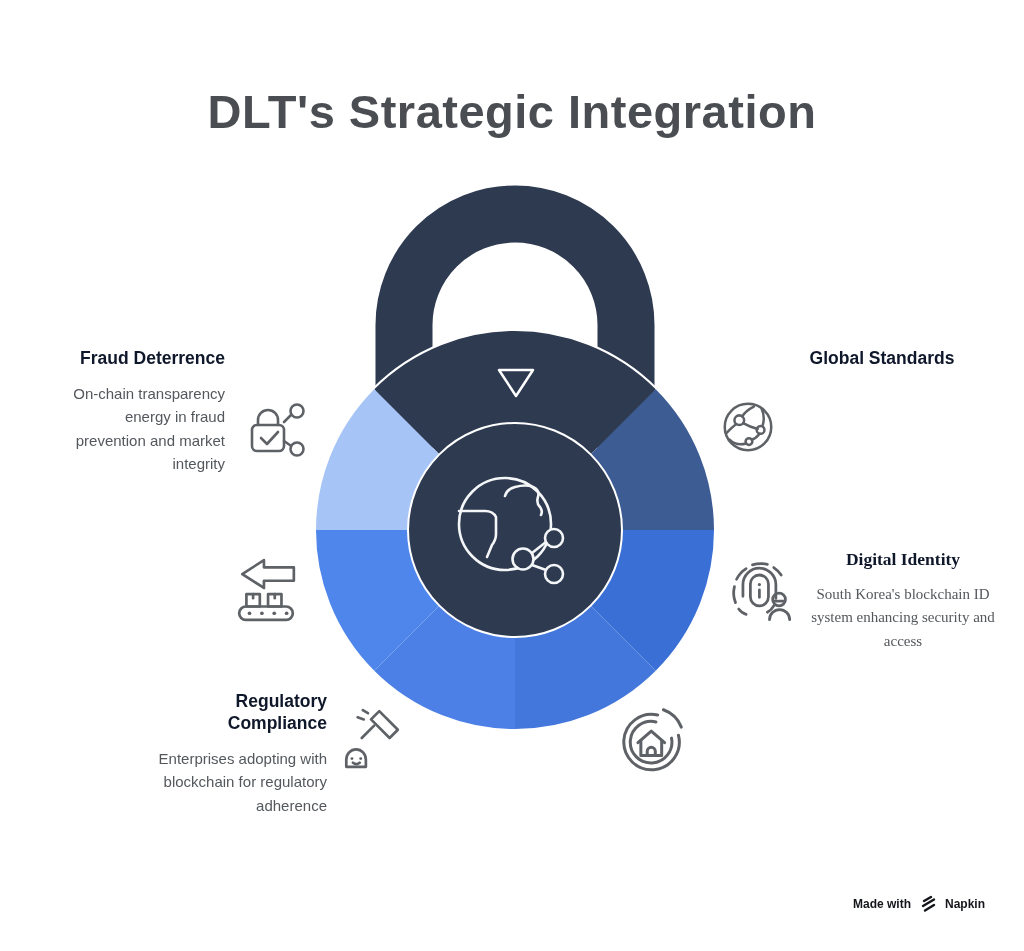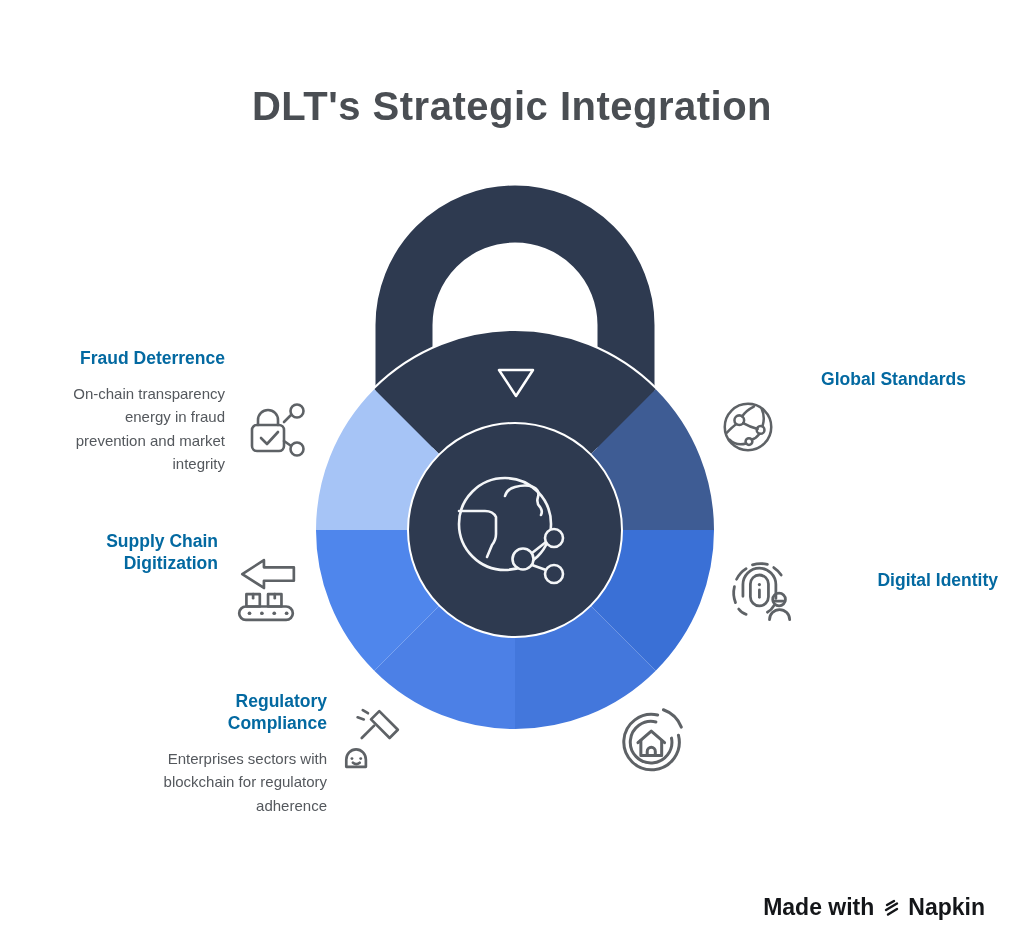--- a/index.html
+++ b/index.html
@@ -2,36 +2,36 @@
 <html><head>
 <meta charset="utf-8">
 <style>
   html,body{margin:0;padding:0;}
   body{
     width:1024px;height:951px;position:relative;background:#ffffff;
     font-family:"Liberation Sans", sans-serif;overflow:hidden;
   }
   .page-title{
     position:absolute;top:84px;left:0;width:1024px;text-align:center;
-    font-size:40px;font-weight:700;color:#4a4e53;letter-spacing:.5px;margin:0;
+    font-size:47px;font-weight:700;color:#4a4e53;letter-spacing:.5px;margin:0;
   }
   .lock-layer{position:absolute;top:0;left:0;z-index:0;}
   .item{position:absolute;z-index:2;}
-  .item h3{margin:0 0 13px 0;font-size:17.5px;line-height:1.26;font-weight:700;color:#0369a1;}
+  .item h3{margin:0 0 13px 0;font-size:17.5px;line-height:1.26;font-weight:700;color:#0f172a;}
   .item p{margin:0;font-size:15px;line-height:1.55;color:#54585d;}
   .ta-right{text-align:right;}
-  .ta-left{text-align:right;margin-top:21px;}
+  .ta-left{text-align:center;}
   .side-icon{position:absolute;z-index:2;}
   .side-icon path,.side-icon rect,.side-icon circle{
     stroke:#5e6266;fill:none;stroke-width:2.6;stroke-linecap:round;stroke-linejoin:round;
   }
   .side-icon .dot{fill:#5e6266;stroke:none;}
   .footer{
     position:absolute;right:39px;top:894px;display:flex;align-items:center;gap:7px;
-    font-size:23px;font-weight:600;color:#141619;z-index:2;
+    font-size:12px;font-weight:600;color:#141619;z-index:2;
   }
   .footer svg path{stroke:#141619;stroke-width:2.4;fill:none;stroke-linecap:round;}
 </style>
 </head>
 <body>
 
 <svg class="lock-layer" width="1024" height="951" viewBox="0 0 1024 951">
 
   <path d="M404,468 L404,325 A111,111 0 0 1 626,325 L626,468" fill="none" stroke-width="57" stroke="#2E3A50"></path>
 
@@ -71,38 +71,37 @@
   <path d="M16,27 v-5 a10,10 0 0 1 20,0 v5"></path>
   <rect x="10" y="27" width="32" height="26" rx="5"></rect>
   <path d="M19,40 l6,6 l11,-12"></path>
   <circle cx="55" cy="13" r="6.5"></circle>
   <circle cx="55" cy="51" r="6.5"></circle>
   <path d="M42,24 L48.5,17.5"></path>
   <path d="M42,43 L48.5,47.5"></path>
 </svg>
 
 <div class="item ta-right" style="left:40px;top:530px;width:178px;">
-  <h3>Supply Chain Digitization</h3>
 </div>
 <svg class="side-icon" style="left:233px;top:556px;" width="66" height="66" viewBox="0 0 64 64">
   <path d="M59,11 H30 V4 L9,17.5 L30,31 V24 H59 Z"></path>
   <rect x="13" y="37" width="13" height="12"></rect>
   <path d="M19.5,37 v4"></path>
   <rect x="34" y="37" width="13" height="12"></rect>
   <path d="M40.5,37 v4"></path>
   <rect x="6" y="49" width="52" height="13" rx="6.5"></rect>
   <circle class="dot" cx="16" cy="55.5" r="1.8"></circle>
   <circle class="dot" cx="28" cy="55.5" r="1.8"></circle>
   <circle class="dot" cx="40" cy="55.5" r="1.8"></circle>
   <circle class="dot" cx="52" cy="55.5" r="1.8"></circle>
 </svg>
 
 <div class="item ta-right" style="left:137px;top:690px;width:190px;">
   <h3>Regulatory Compliance</h3>
-  <p>Enterprises sectors with blockchain for regulatory adherence</p>
+  <p>Enterprises adopting with blockchain for regulatory adherence</p>
 </div>
 <svg class="side-icon" style="left:337px;top:706px;" width="66" height="66" viewBox="0 0 64 64">
   <path d="M41,5 L59,23 L51,31 L33,13 Z"></path>
   <path d="M36,19 L24,31"></path>
   <path d="M30,7 l-5,-3"></path>
   <path d="M26,13 l-6,-2"></path>
   <path d="M9,59 v-7 a9.5,10 0 0 1 19,0 v7 Z"></path>
   <circle class="dot" cx="14.5" cy="51" r="1.4"></circle>
   <circle class="dot" cx="23" cy="51" r="1.4"></circle>
   <path d="M15.5,55 q3.2,2.6 6.5,0" stroke-width="1.8"></path>
@@ -117,22 +116,23 @@
   <path d="M26,21 Q30,15 38,11"></path>
   <path d="M46,13 Q50,22 47,31"></path>
   <path d="M44,39 Q40,44 36,45"></path>
   <path d="M30,49 Q20,52 13,45"></path>
   <path d="M27,28 Q34,32 42,34"></path>
   <circle cx="23" cy="25" r="5"></circle>
   <circle cx="45" cy="35" r="4"></circle>
   <circle cx="33" cy="47" r="3.5"></circle>
 </svg>
 
-<div class="item ta-left" style="left:808px;top:548px;width:190px;">
+<div class="item ta-left" style="left:808px;top:548px;width:190px;font-family:Liberation Serif, serif;">
   <h3>Digital Identity</h3>
+  <p>South Korea's blockchain ID system enhancing security and access</p>
 </div>
 <svg class="side-icon" style="left:727px;top:558px;" width="68" height="68" viewBox="0 0 64 64">
   <rect x="22" y="16" width="17" height="29" rx="8.5"></rect>
   <circle class="dot" cx="30.5" cy="25" r="1.5"></circle>
   <path d="M30.5,30 v7"></path>
   <path d="M15,36 v-11 a15.5,15.5 0 0 1 31,0 v13"></path>
   <path d="M44,45 a15,15 0 0 1 -6,6"></path>
   <path d="M8,42 a25,25 0 0 1 -1,-15"></path>
   <path d="M9,20 a25,25 0 0 1 9,-10"></path>
   <path d="M24,6.5 a25,25 0 0 1 14,-0.5"></path>

